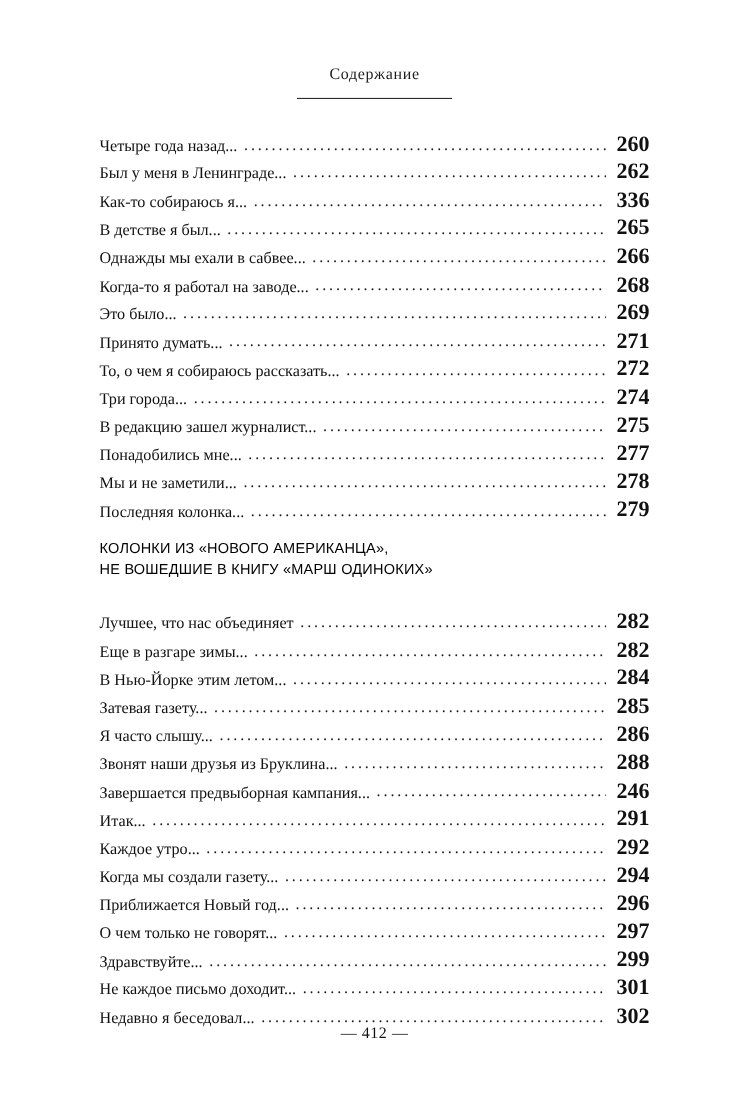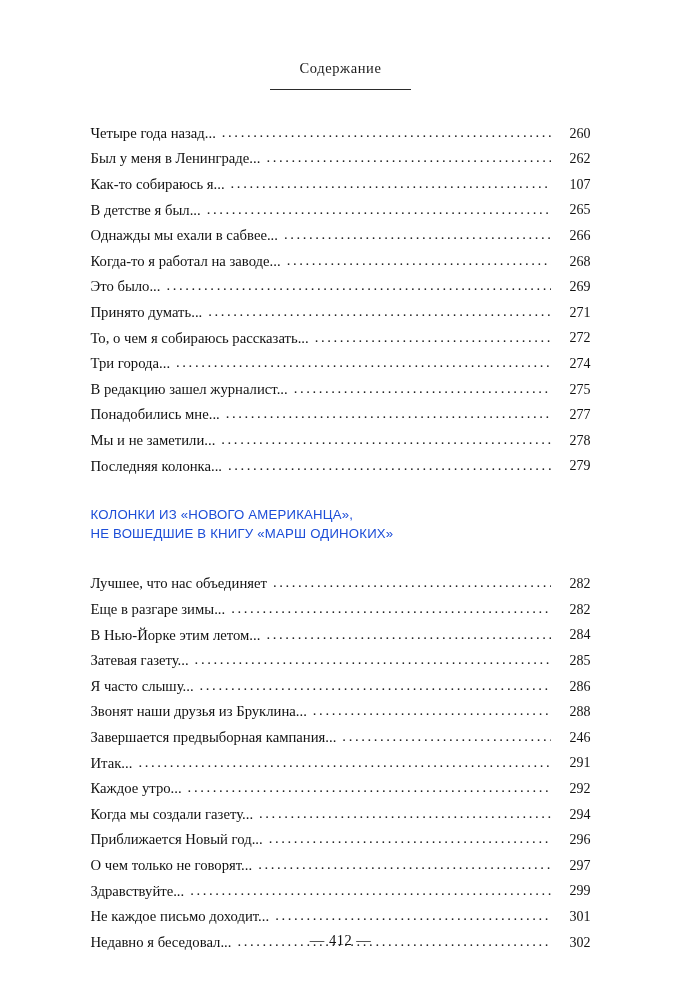--- a/index.html
+++ b/index.html
@@ -61,29 +61,30 @@
     font-size: 14.7px;
     letter-spacing: 2.6px;
     color: #1a1a1a;
     transform: translateY(-1px);
   }
   .entry .page-no {
     flex: 0 0 auto;
     width: 34px;
     text-align: right;
     padding-left: 6px;
-    font-size: 14px;
+    font-size: 20px;
+    font-weight: bold;
   }
   .section-head {
     font-family: "Liberation Sans", sans-serif;
     font-size: 13.2px;
     line-height: 1.45;
     letter-spacing: 0.2px;
-    color: #1d4ed8;
-    margin-top: 32px;
+    color: #000000;
+    margin-top: 16px;
     margin-bottom: 22px;
   }
   .section-head div {
     white-space: nowrap;
   }
   .footer {
     position: absolute;
     left: 0;
     right: 0;
     bottom: 52px;
@@ -112,21 +113,21 @@
         <span class="page-no">260</span>
       </div>
       <div class="entry">
         <span class="title">Был у меня в Ленинграде...</span>
         <span class="dots">..................................................................</span>
         <span class="page-no">262</span>
       </div>
       <div class="entry">
         <span class="title">Как-то собираюсь я...</span>
         <span class="dots">..................................................................</span>
-        <span class="page-no">107</span>
+        <span class="page-no">336</span>
       </div>
       <div class="entry">
         <span class="title">В детстве я был...</span>
         <span class="dots">..................................................................</span>
         <span class="page-no">265</span>
       </div>
       <div class="entry">
         <span class="title">Однажды мы ехали в сабвее...</span>
         <span class="dots">..................................................................</span>
         <span class="page-no">266</span>

